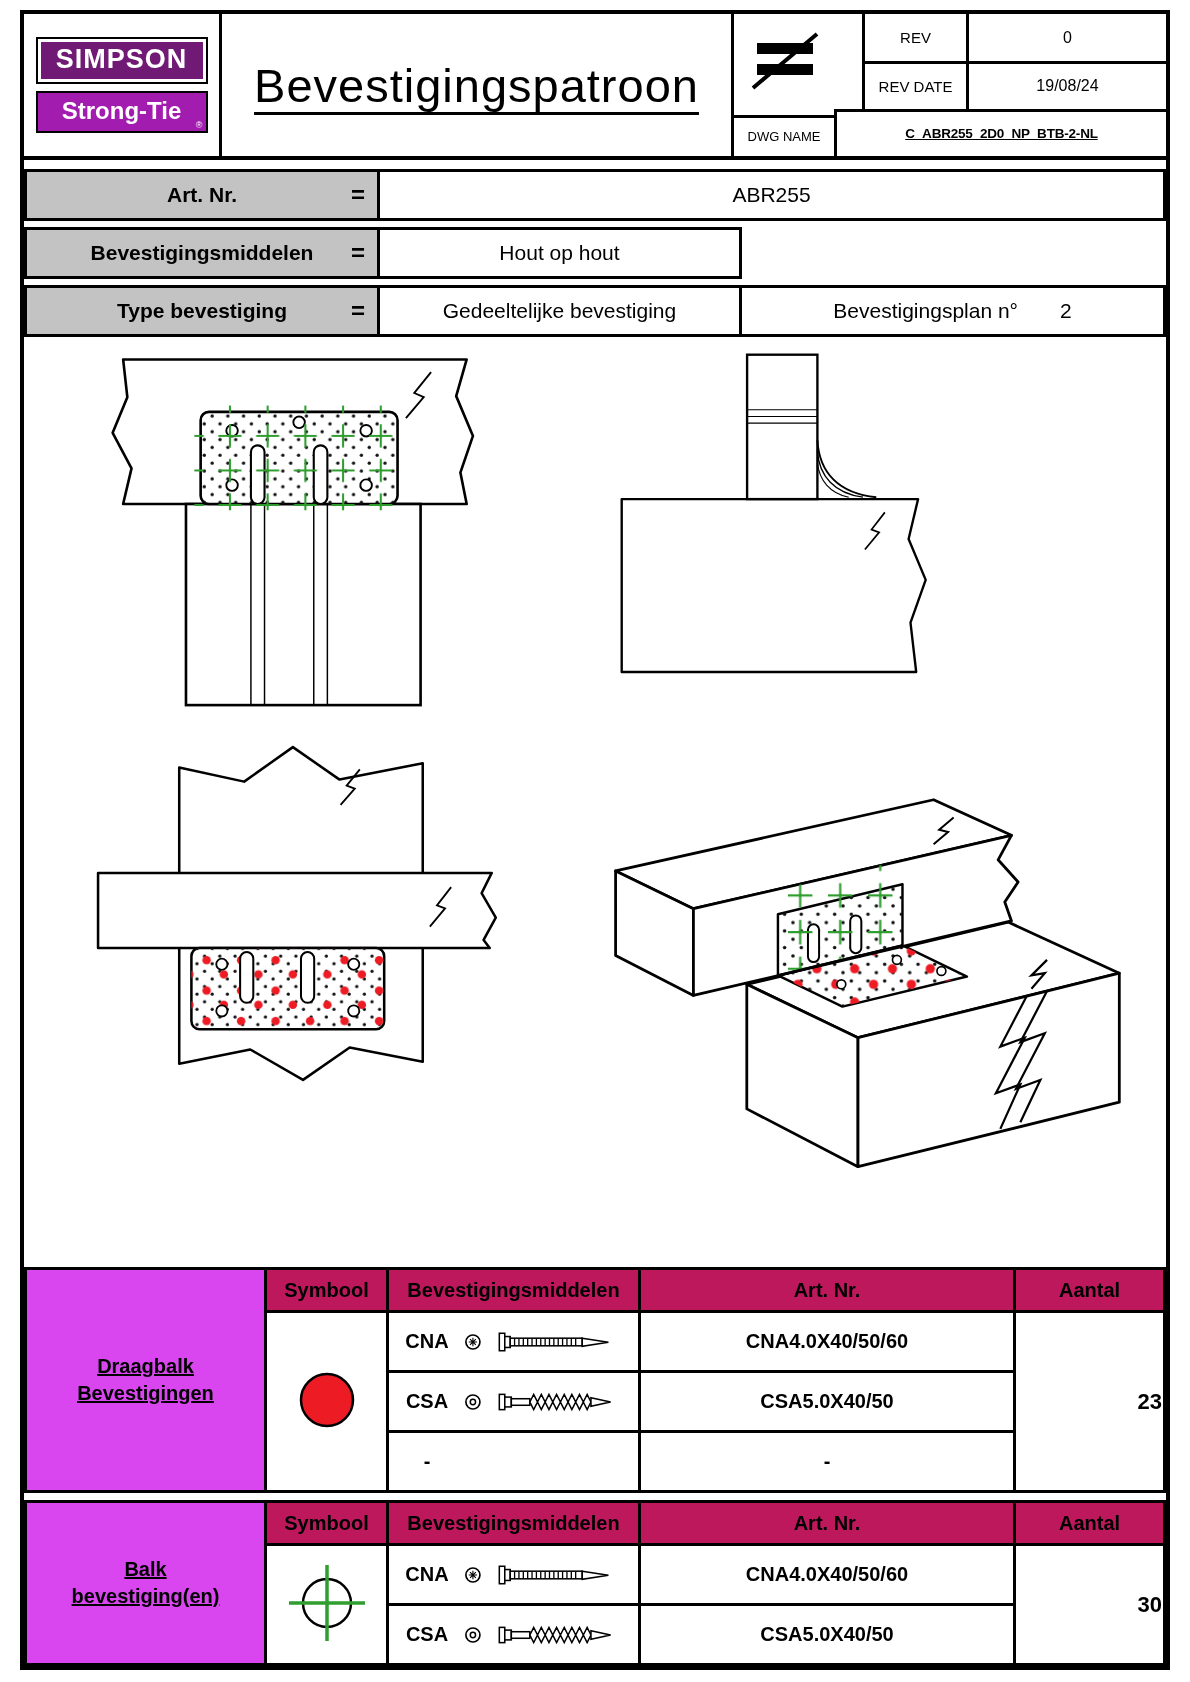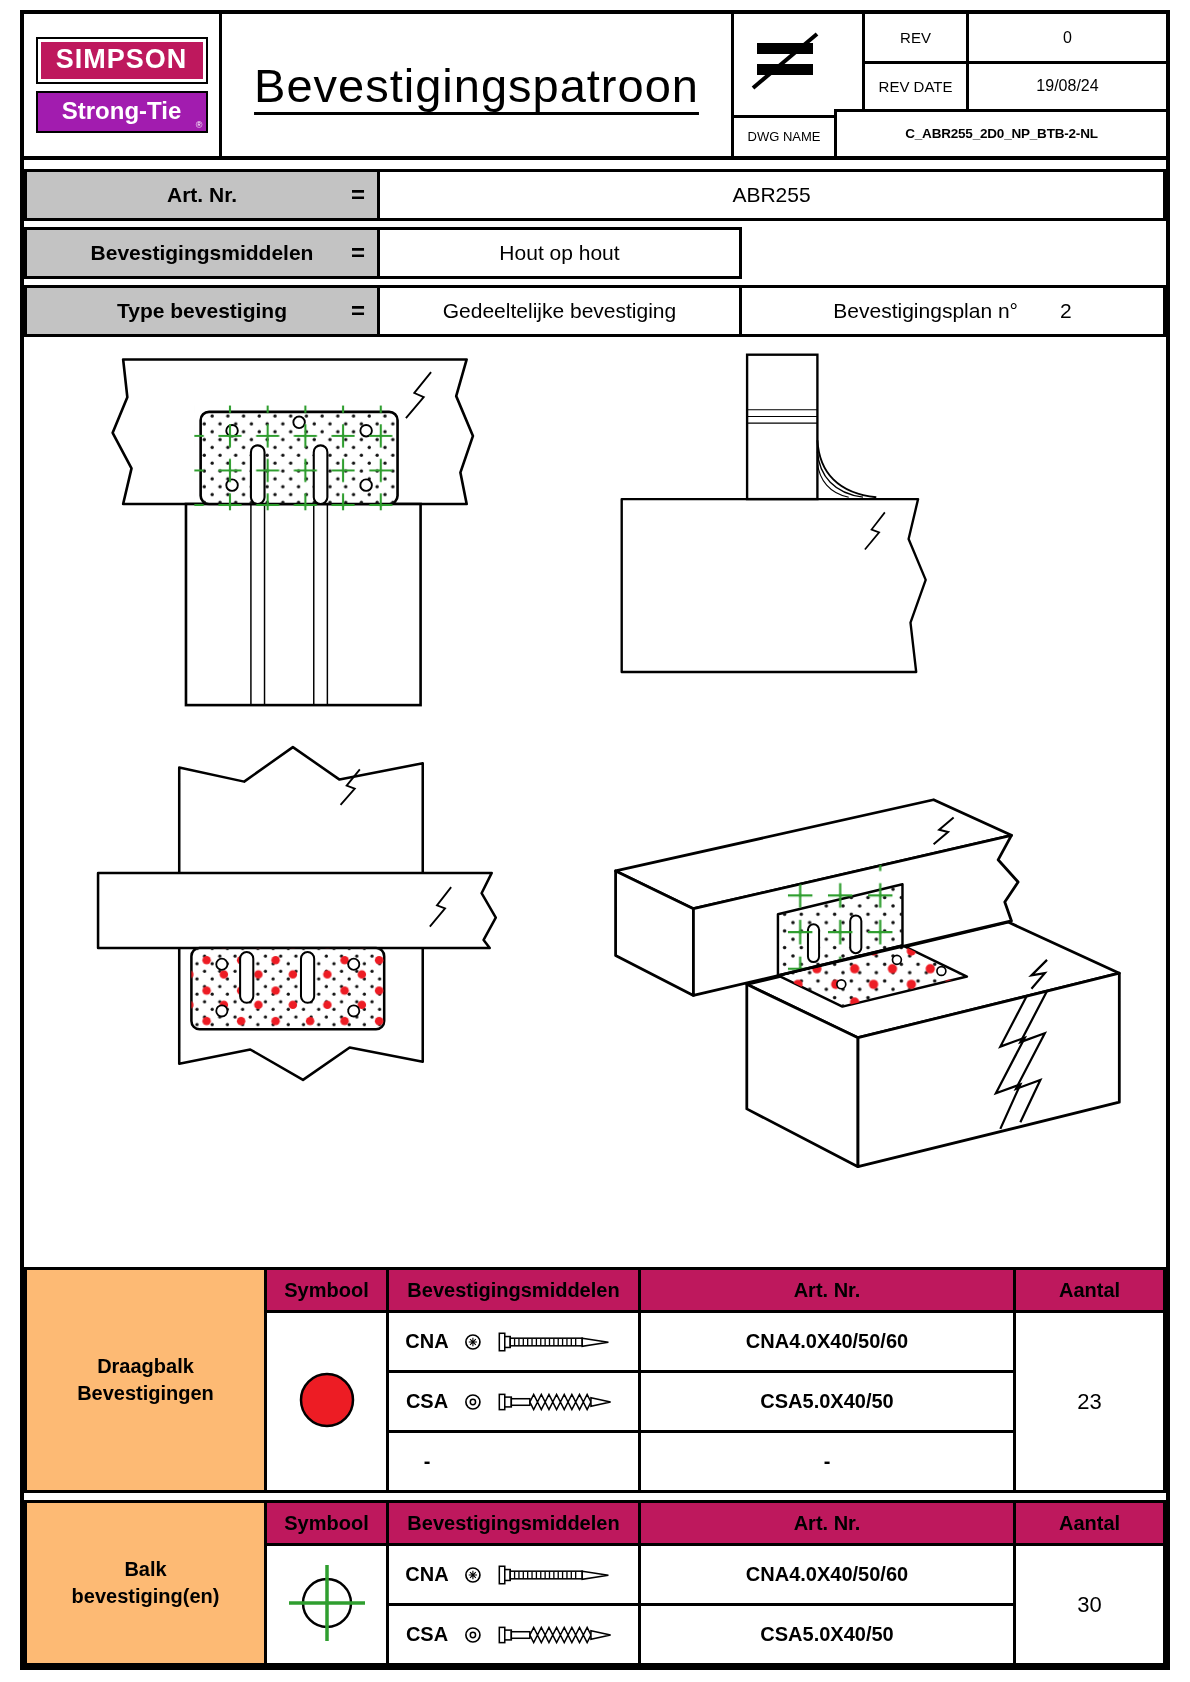--- a/index.html
+++ b/index.html
@@ -2,32 +2,32 @@
 <html><head>
 <meta charset="utf-8">
 <style>
   html,body{margin:0;padding:0;background:#fff;}
   body{width:1190px;height:1682px;position:relative;font-family:"Liberation Sans",sans-serif;color:#000;}
   .sheet{position:absolute;left:20px;top:10px;right:20px;bottom:12px;border:4px solid #000;display:flex;flex-direction:column;background:#fff;}
 
   
   .titleblock{display:grid;grid-template-columns:198px 1fr 432px;height:142px;border-bottom:4px solid #000;flex:0 0 auto;}
   .logo-cell{border-right:3px solid #000;display:flex;flex-direction:column;align-items:center;justify-content:center;gap:7px;}
-  .logo-simpson{width:168px;background:#be185d;color:#fff;text-align:center;font-weight:bold;font-size:27px;letter-spacing:1px;padding:5px 0 7px;border:2px solid #000;box-shadow:inset 0 0 0 3px #fff;}
+  .logo-simpson{width:168px;background:#701a75;color:#fff;text-align:center;font-weight:bold;font-size:27px;letter-spacing:1px;padding:5px 0 7px;border:2px solid #000;box-shadow:inset 0 0 0 3px #fff;}
   .logo-strongtie{width:168px;background:#a21caf;color:#fff;text-align:center;font-weight:bold;font-size:24px;padding:4px 0 6px;border:2px solid #000;position:relative;}
   .logo-strongtie .reg{position:absolute;right:3px;bottom:1px;font-size:9px;font-weight:normal;}
   .title-cell{border-right:3px solid #000;display:flex;align-items:center;justify-content:center;}
   .sheet-title{font-size:47px;letter-spacing:1px;text-decoration:underline;text-decoration-thickness:2.5px;text-underline-offset:10px;}
   .rev-block{display:grid;grid-template-columns:100px 132px 1fr;grid-template-rows:1fr 1fr 1fr;}
   .rev-block>div{display:flex;align-items:center;justify-content:center;}
   .nts-cell{grid-column:1;grid-row:1/3;}
   .bl{border-left:3px solid #000;} .bt{border-top:3px solid #000;}
   .rev-lab{font-size:15px;margin-left:28px;} .rev-val{font-size:16px;}
   .dwg-lab{grid-column:1;grid-row:3;font-size:13px;margin-top:6px;}
-  .dwg-val{grid-column:2/4;grid-row:3;font-size:13.5px;font-weight:bold;letter-spacing:-.2px;}
+  .dwg-val{grid-column:2/4;grid-row:3;font-size:13.5px;font-weight:bold;letter-spacing:-.2px;text-decoration:underline;}
 
   
   .info{margin-top:9px;display:flex;flex-direction:column;gap:6px;flex:0 0 auto;}
   .inforow{display:grid;grid-template-columns:356px 362px 1fr;height:52px;}
   .ilabel{background:#c3c3c3;border:3px solid #000;display:flex;align-items:center;justify-content:center;font-weight:bold;font-size:21px;position:relative;}
   .ilabel .eq{position:absolute;right:12px;font-size:24px;}
   .ival{border:3px solid #000;border-left:none;display:flex;align-items:center;justify-content:center;font-size:21px;background:#fff;}
   .span2{grid-column:2/4;}
   .plan-num{margin-left:42px;}
 
@@ -37,27 +37,27 @@
   #d1{left:74px;top:12px;width:398px;}
   #d2{left:592px;top:12px;width:342px;}
   #d3{left:70px;top:402px;width:416px;}
   #d4{left:556px;top:356px;width:556px;}
 
   
   .ftables{flex:0 0 auto;display:flex;flex-direction:column;gap:7px;}
   table{width:100%;border-collapse:collapse;table-layout:fixed;}
   th,td{border:3px solid #000;}
   th{background:#be185d;font-size:20px;font-weight:bold;height:38px;}
-  .group-cell{background:#fdba74;font-weight:bold;font-size:20px;text-align:center;vertical-align:middle;line-height:1.35;padding:0 42px;}
+  .group-cell{background:#d946ef;font-weight:bold;font-size:20px;text-align:center;vertical-align:middle;line-height:1.35;padding:0 42px;text-decoration:underline;}
   .sym-cell{text-align:center;vertical-align:middle;}
   .fast-cell{height:57px;vertical-align:middle;padding:0 8px 0 14px;}
   .fast-inner{display:flex;align-items:center;gap:12px;}
   .fast-name{font-weight:bold;font-size:20px;min-width:48px;text-align:center;}
   .art-cell{text-align:center;vertical-align:middle;font-weight:bold;font-size:20px;}
-  .qty-cell{text-align:center;vertical-align:middle;font-weight:normal;font-size:22px;}
+  .qty-cell{text-align:right;vertical-align:middle;font-weight:bold;font-size:22px;}
 </style>
 </head>
 <body>
 
 <div class="sheet">
 
   <header class="titleblock">
     <div class="logo-cell">
       <div class="logo-simpson">SIMPSON</div>
       <div class="logo-strongtie"><span>Strong-Tie</span><span class="reg">®</span></div>

